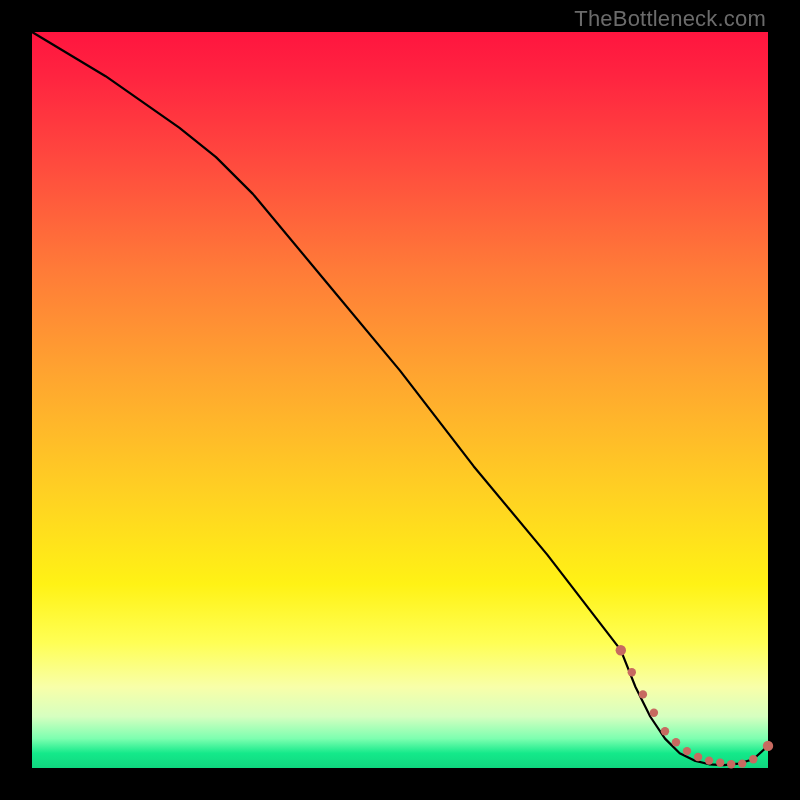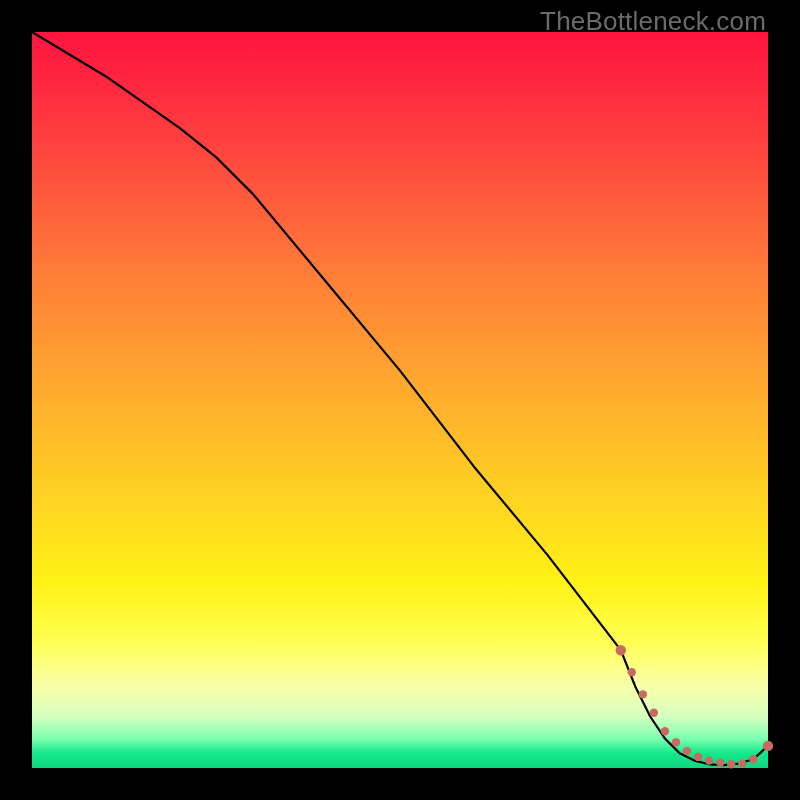--- a/index.html
+++ b/index.html
@@ -39,21 +39,21 @@
       #7dffb0 96%,
       #14e98a 98%,
       #0fd67f 100%
     );
   }
   .attribution {
     position: absolute;
     top: 6px;
     right: 34px;
     color: #6b6b6b;
-    font-size: 26px;
+    font-size: 22px;
     font-weight: 500;
     letter-spacing: 0.2px;
     user-select: none;
   }
   svg.curve {
     position: absolute;
     left: 0;
     top: 0;
     width: 736px;
     height: 736px;

